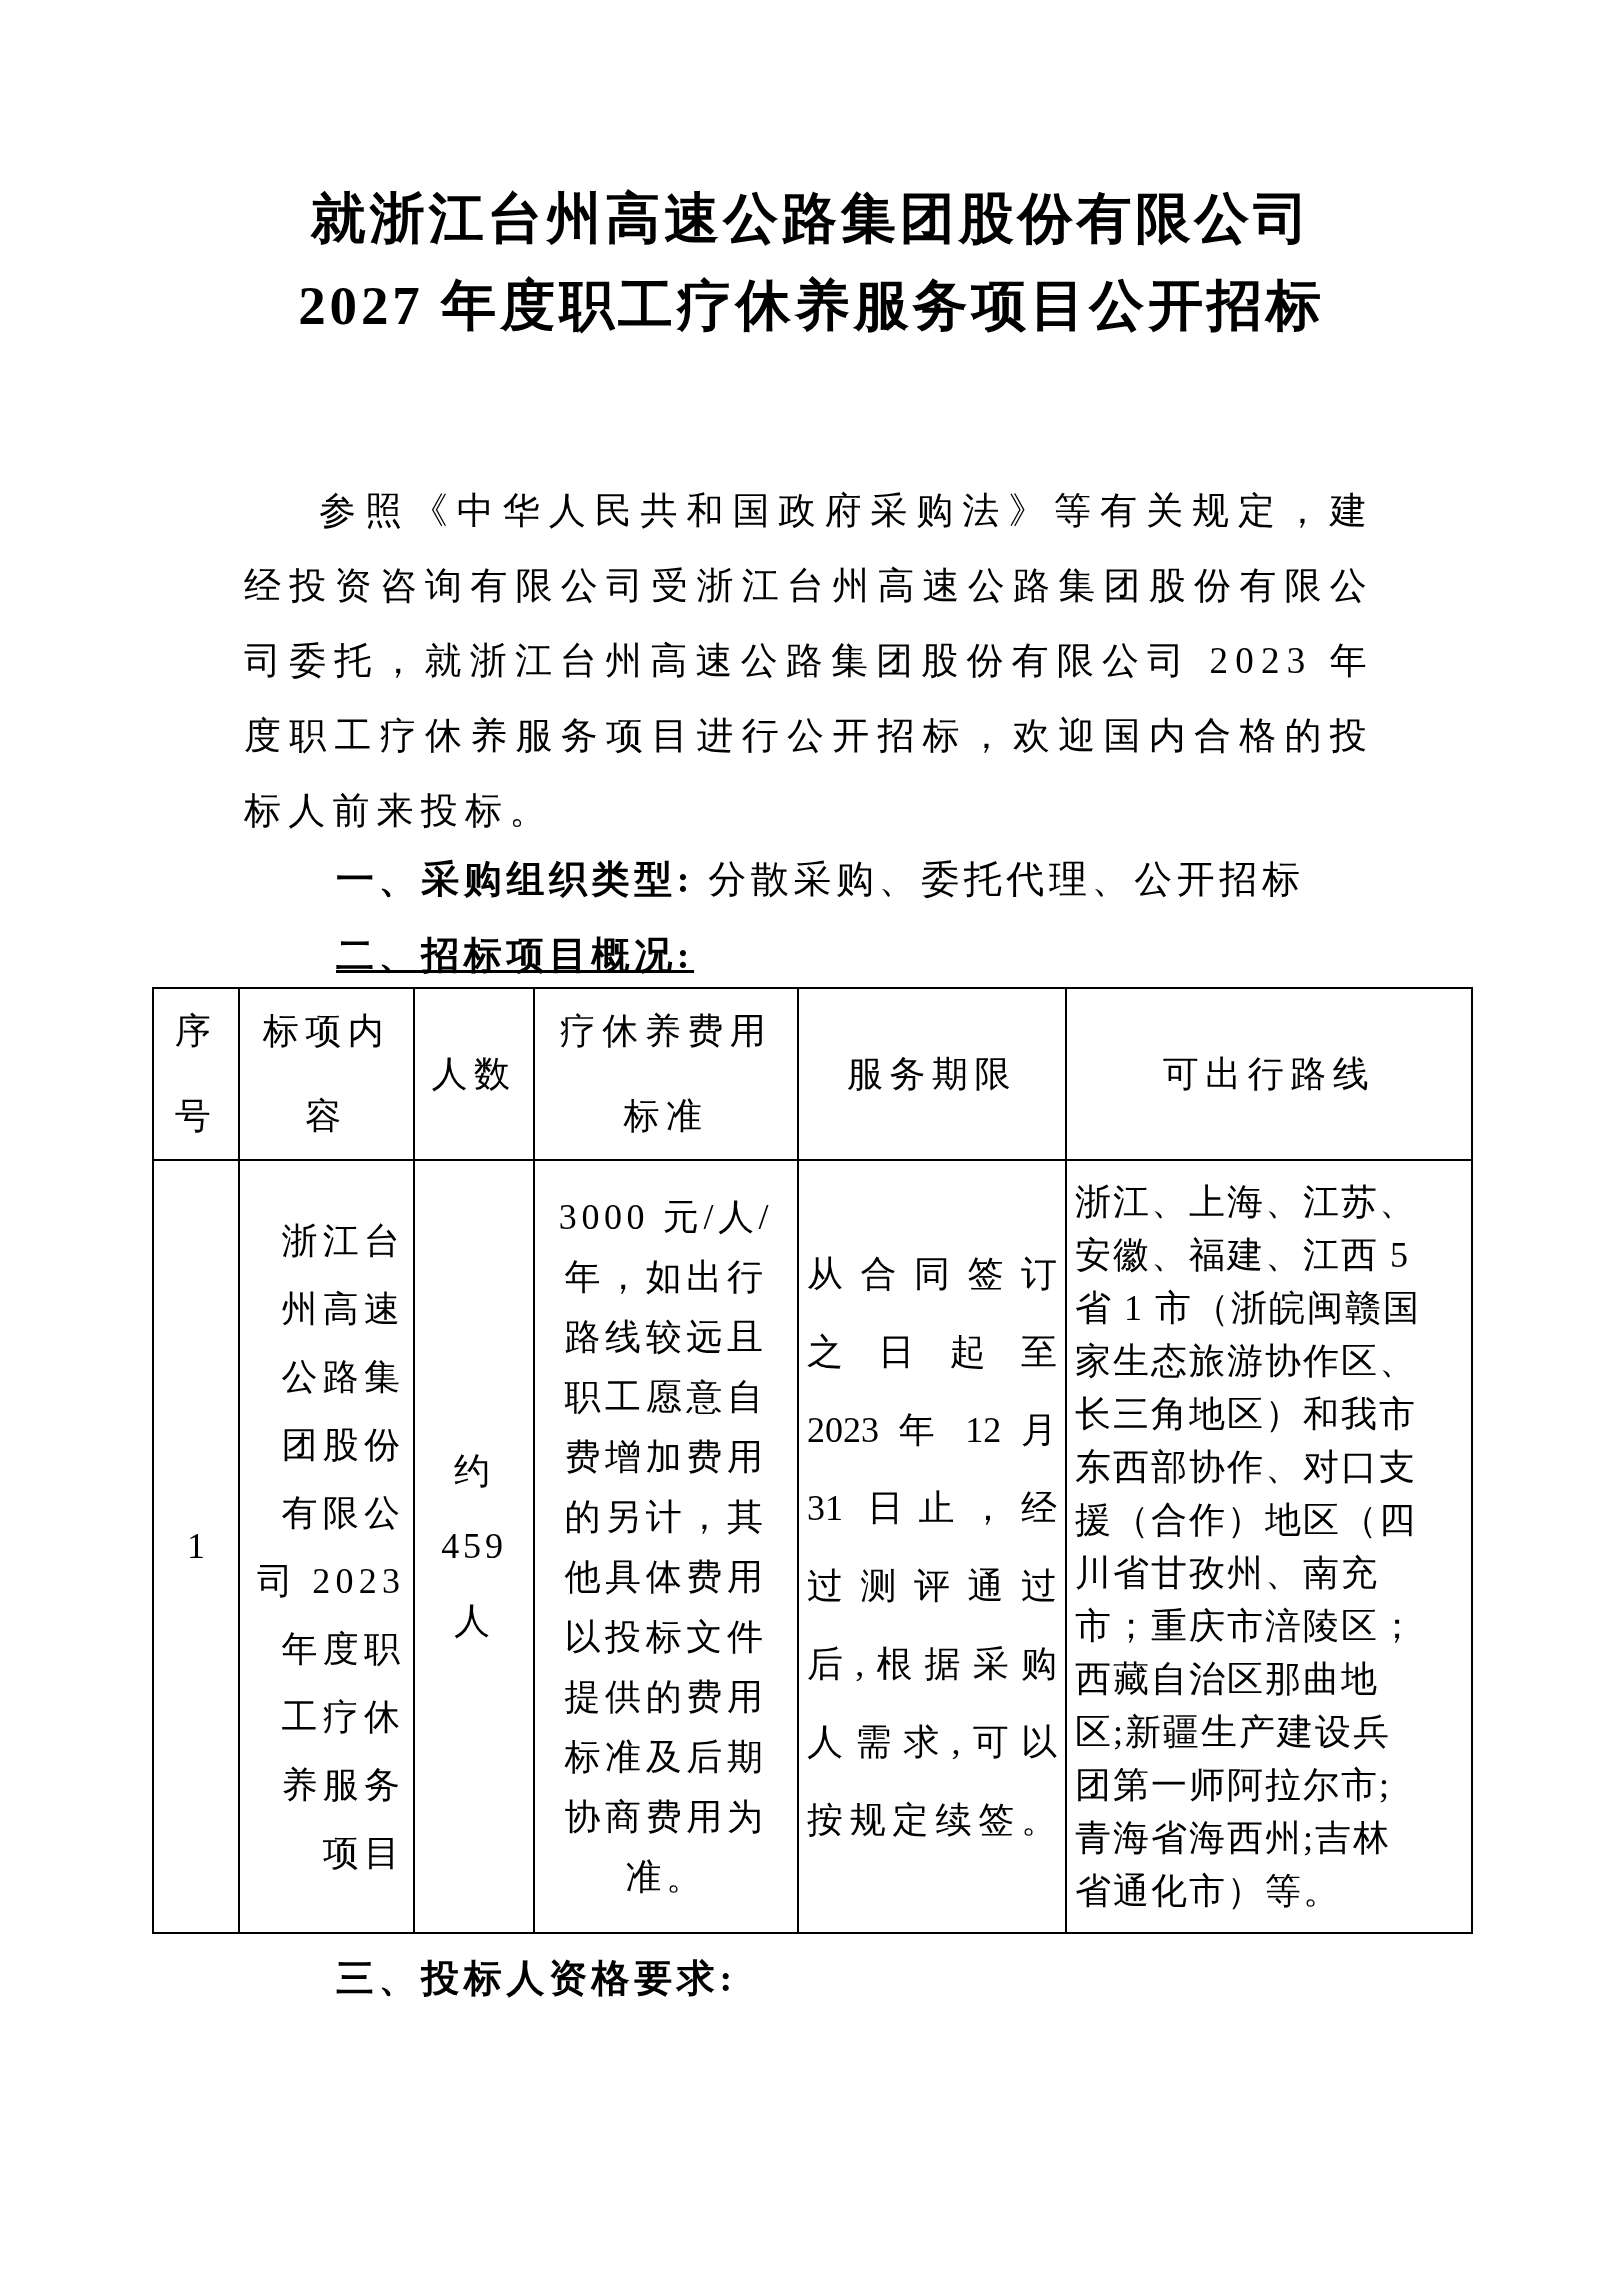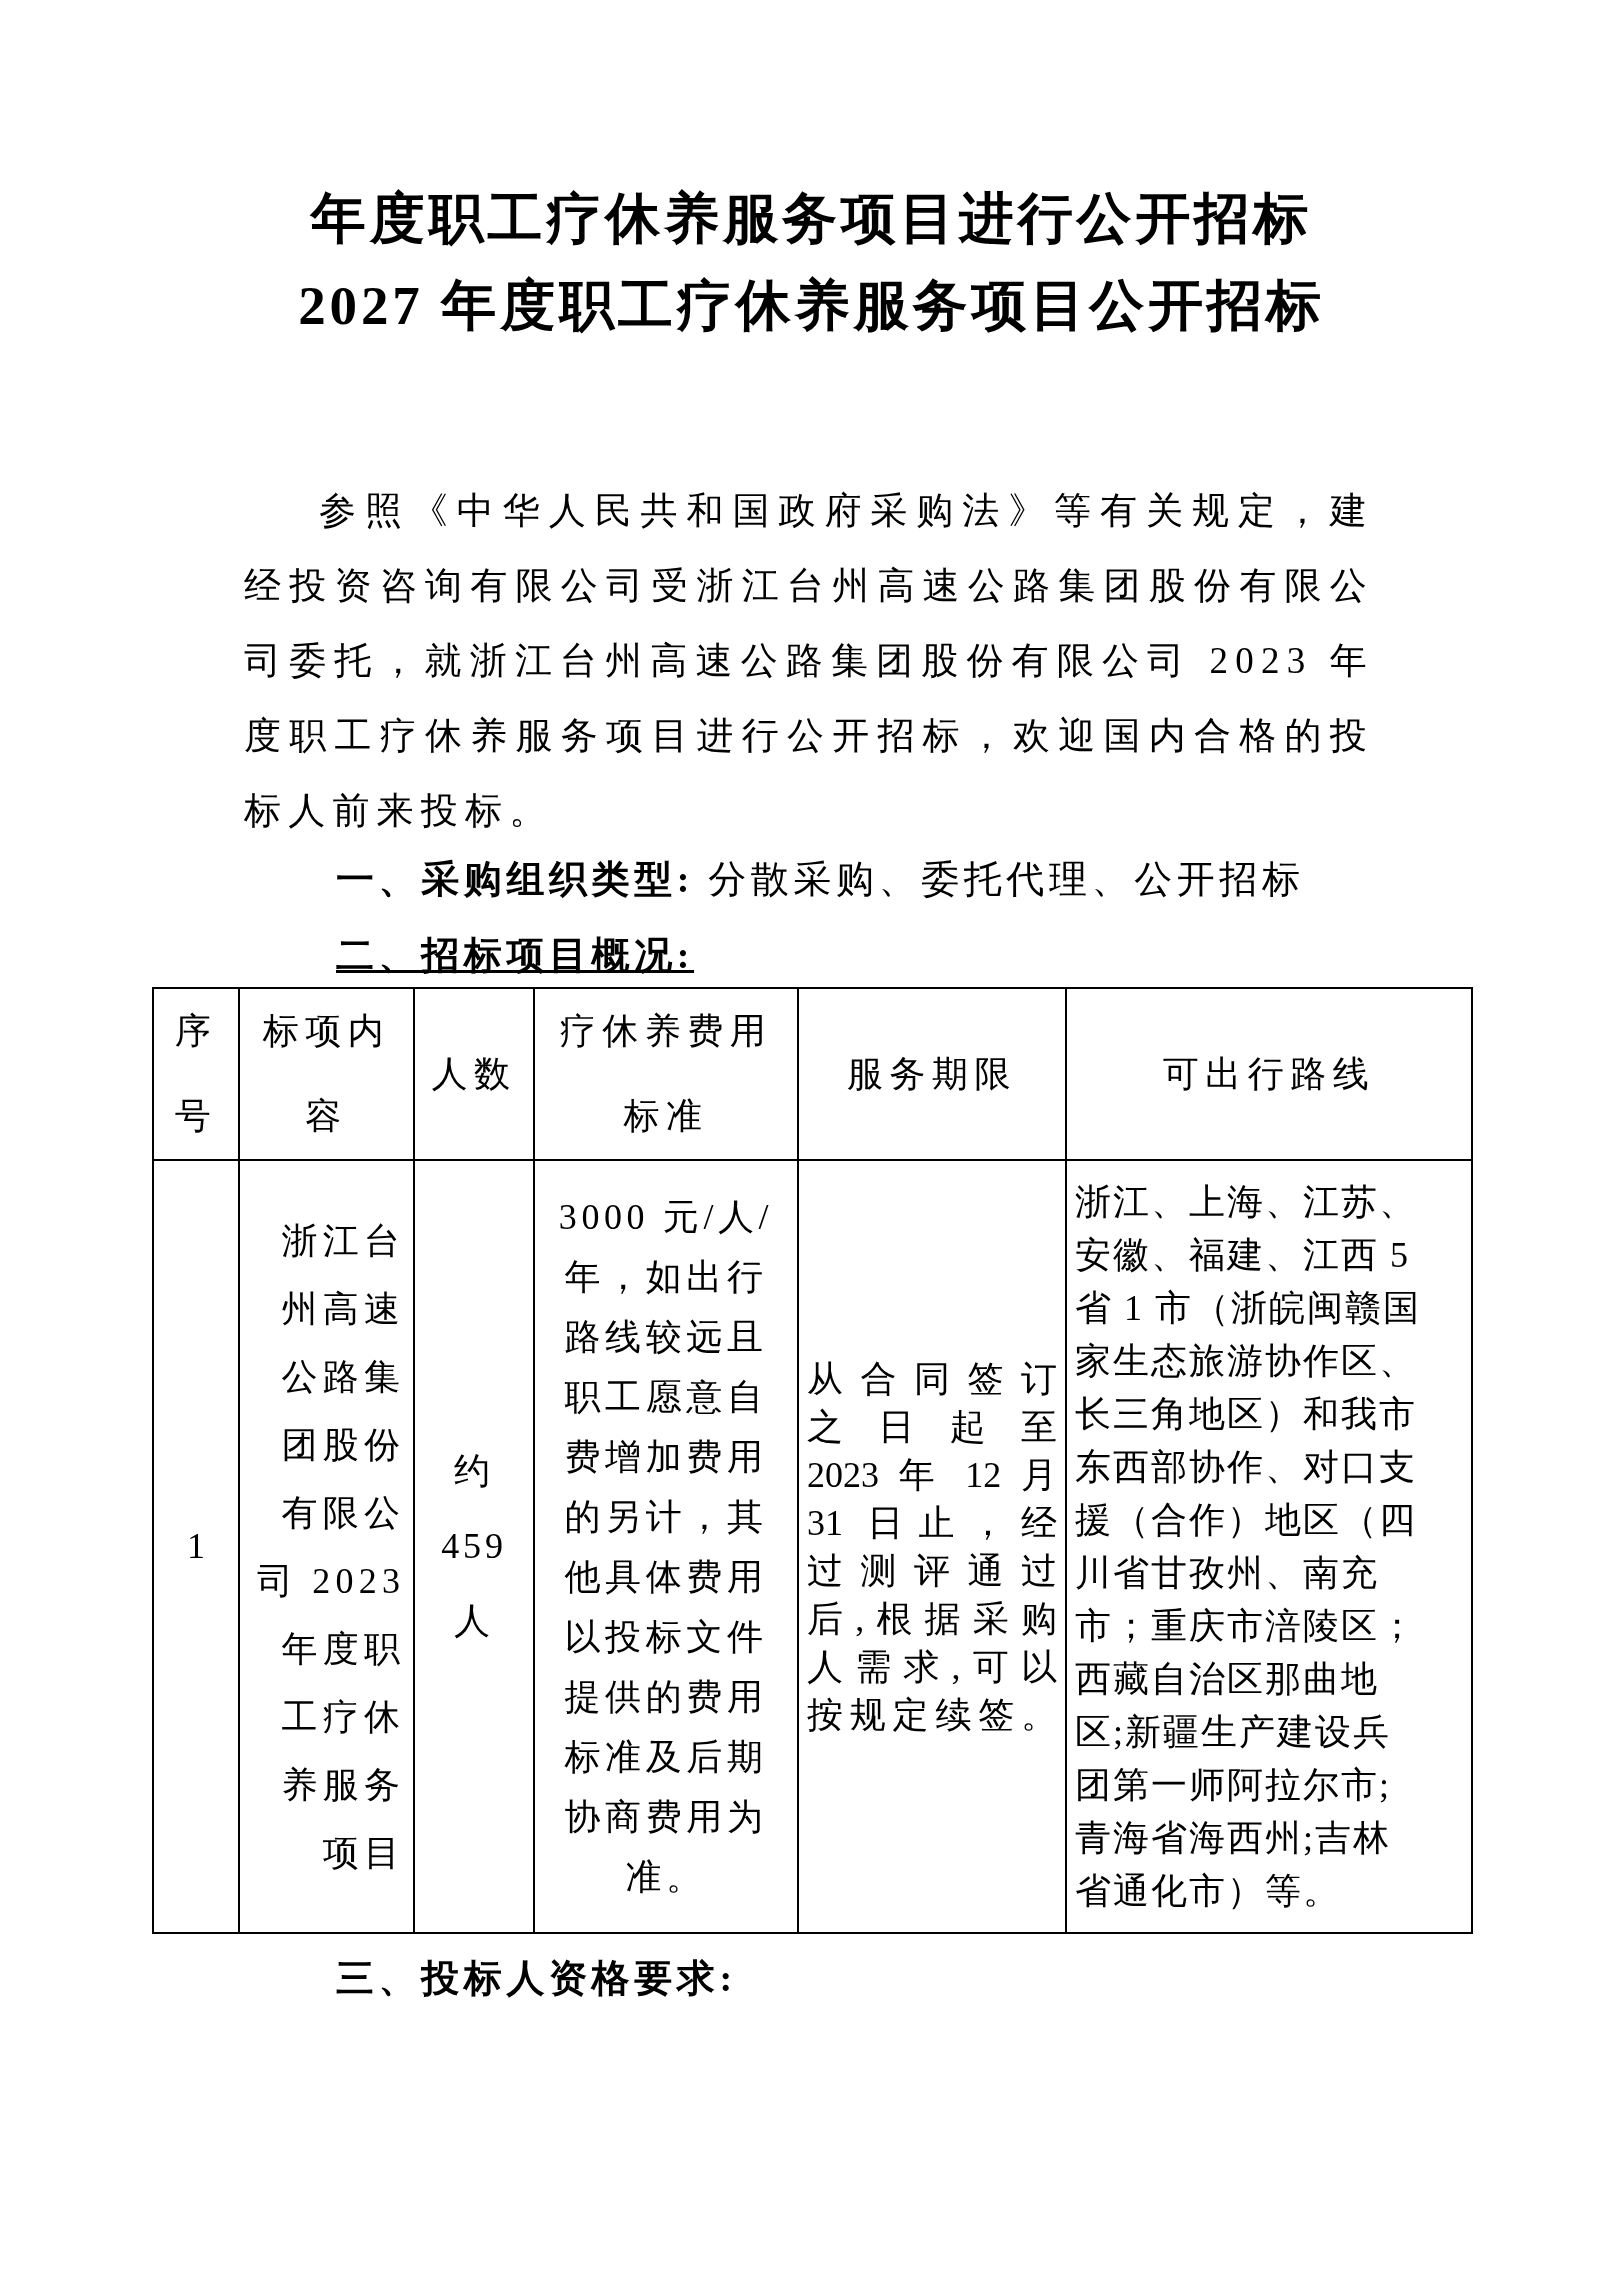--- a/index.html
+++ b/index.html
@@ -66,37 +66,37 @@
     line-height:75px;letter-spacing:3.9px;
   }
   .cell-fee{
     white-space:pre-line;text-align:center;
     line-height:60px;letter-spacing:4.6px;
     padding:0 6.5px;
   }
   .cell-period{
     white-space:pre-line;
     text-align:justify;text-align-last:justify;
-    line-height:48px;
+    line-height:78px;
     padding:0 6.5px;
   }
   .cell-route{
     white-space:pre-line;text-align:left;
     line-height:53px;letter-spacing:2px;
     padding:0 9.2px;
     border-radius:16px;
   }
 </style>
 </head>
 <body>
 
 <div class="page">
 
   <div class="title-block">
-    <div>年度职工疗休养服务项目进行公开招标</div>
+    <div>就浙江台州高速公路集团股份有限公司</div>
     <div>2027 年度职工疗休养服务项目公开招标</div>
   </div>
 
   <p class="intro">参照《中华人民共和国政府采购法》等有关规定，建经投资咨询有限公司受浙江台州高速公路集团股份有限公司委托，就浙江台州高速公路集团股份有限公司 2023 年度职工疗休养服务项目进行公开招标，欢迎国内合格的投标人前来投标。</p>
 
   <div class="sec-line sec1">
     <span class="sec-label">一、采购组织类型: </span><span>分散采购、委托代理、公开招标</span>
   </div>
 
   <div class="sec-line sec2">

